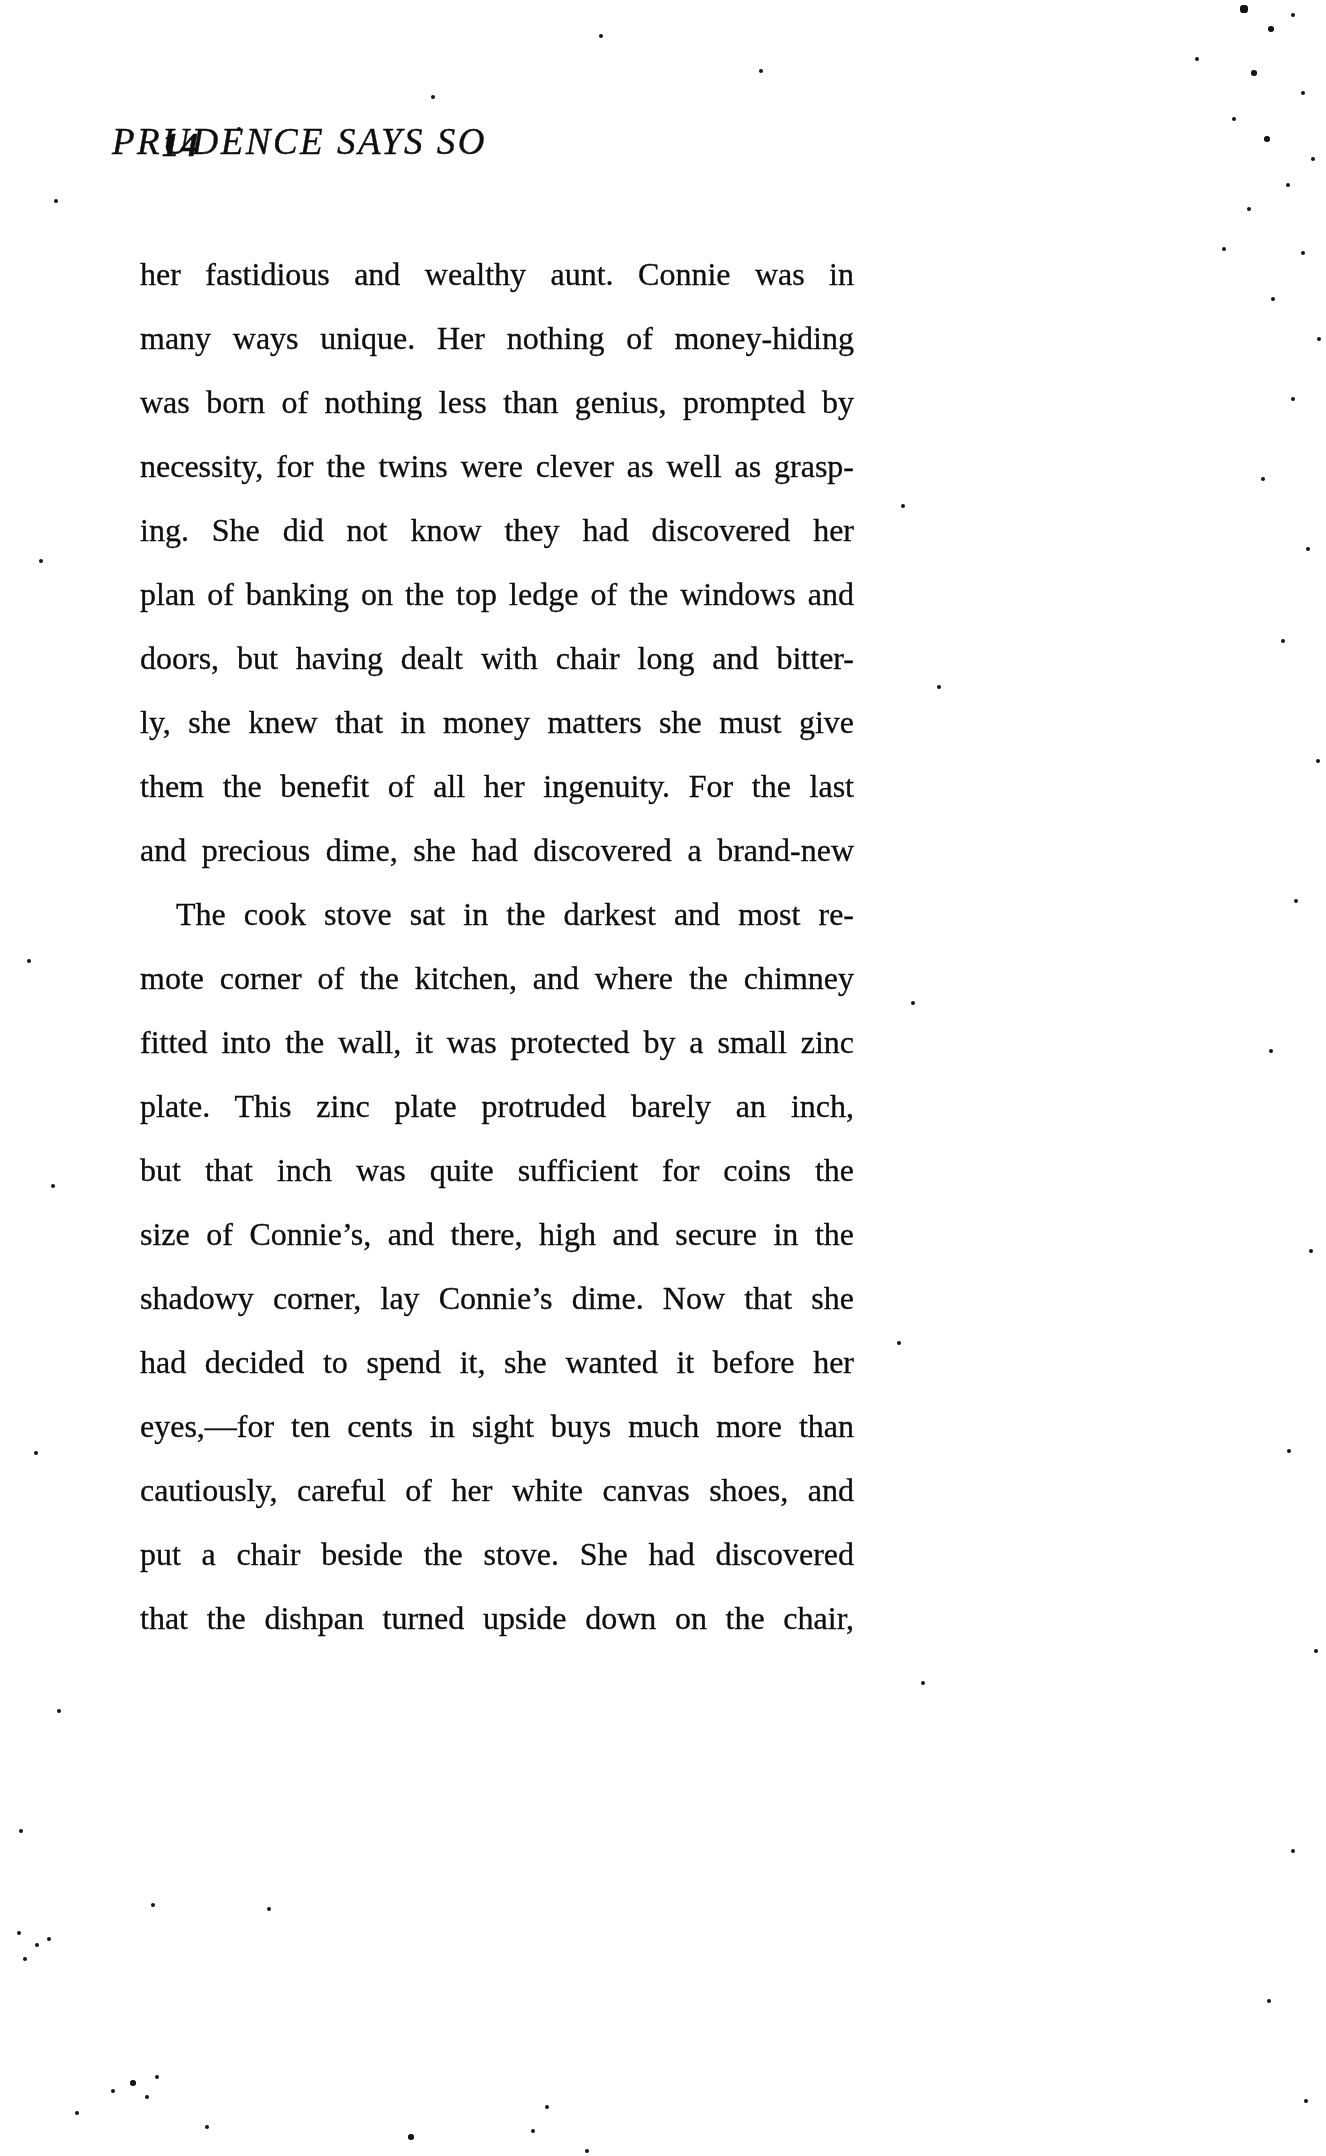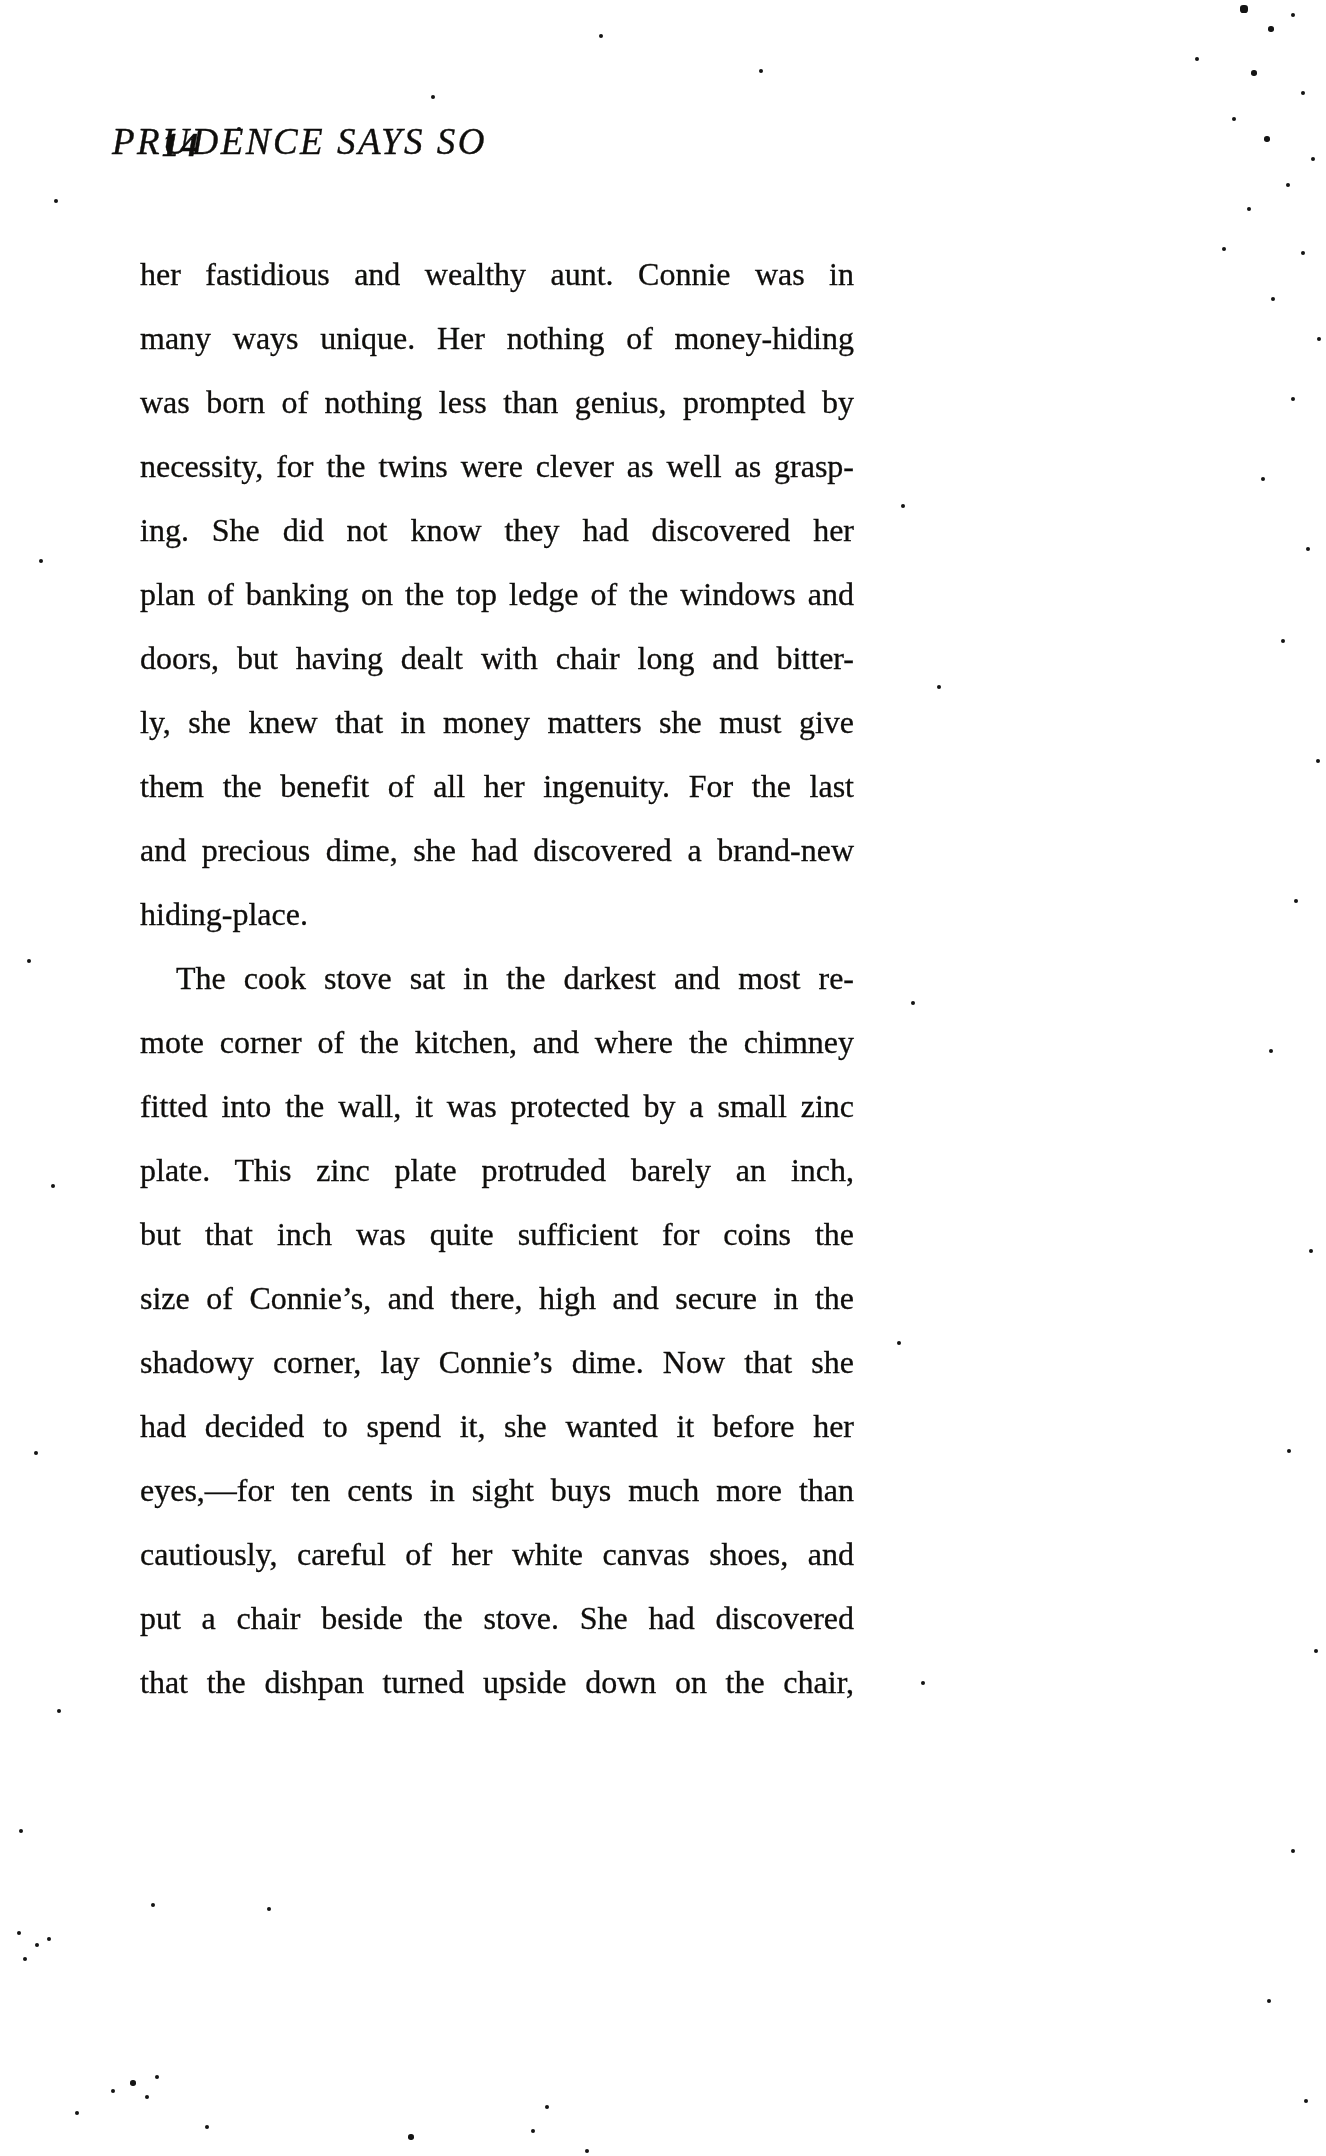--- a/index.html
+++ b/index.html
@@ -112,21 +112,20 @@
     <div class="line j">her fastidious and wealthy aunt. Connie was in</div>
     <div class="line j">many ways unique. Her nothing of money-hiding</div>
     <div class="line j">was born of nothing less than genius, prompted by</div>
     <div class="line j">necessity, for the twins were clever as well as grasp-</div>
     <div class="line j">ing. She did not know they had discovered her</div>
     <div class="line j">plan of banking on the top ledge of the windows and</div>
     <div class="line j">doors, but having dealt with chair long and bitter-</div>
     <div class="line j">ly, she knew that in money matters she must give</div>
     <div class="line j">them the benefit of all her ingenuity. For the last</div>
     <div class="line j">and precious dime, she had discovered a brand-new</div>
-    <div class="line">hiding-place.</div>
     <div class="line j indent">The cook stove sat in the darkest and most re-</div>
     <div class="line j">mote corner of the kitchen, and where the chimney</div>
     <div class="line j">fitted into the wall, it was protected by a small zinc</div>
     <div class="line j">plate. This zinc plate protruded barely an inch,</div>
     <div class="line j">but that inch was quite sufficient for coins the</div>
     <div class="line j">size of Connie’s, and there, high and secure in the</div>
     <div class="line j">shadowy corner, lay Connie’s dime. Now that she</div>
     <div class="line j">had decided to spend it, she wanted it before her</div>
     <div class="line j">eyes,—for ten cents in sight buys much more than</div>
     <div class="line j">cautiously, careful of her white canvas shoes, and</div>

